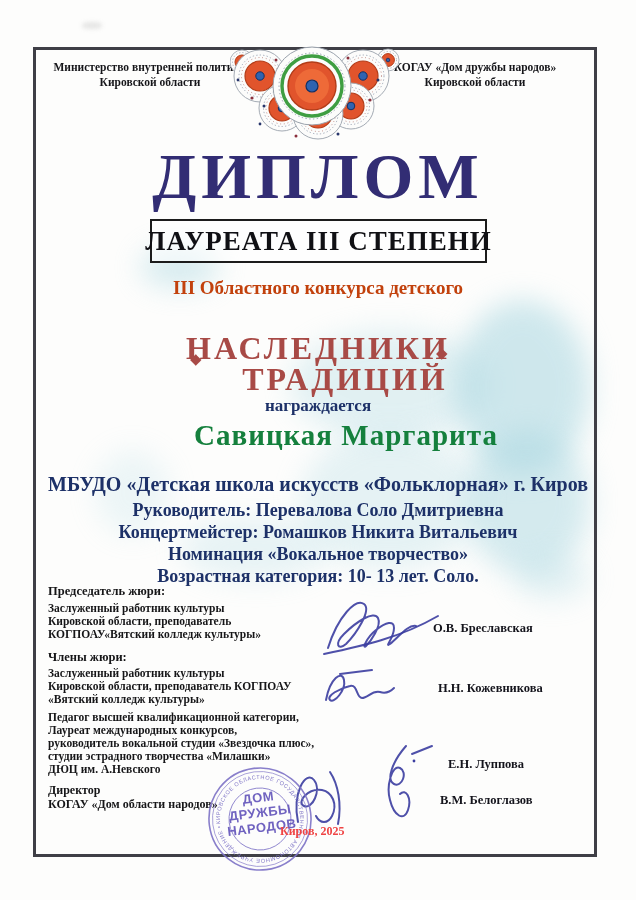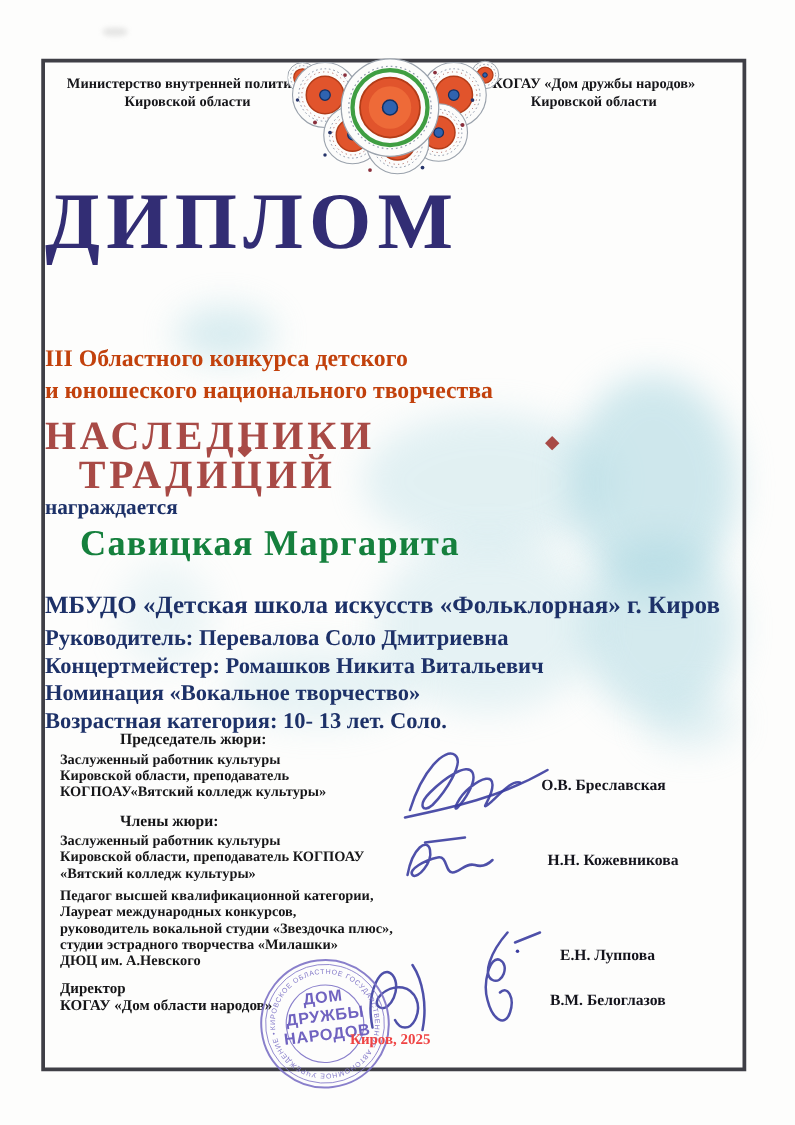--- a/index.html
+++ b/index.html
@@ -7,21 +7,21 @@
     position:relative;width:636px;height:900px;background:#fdfdfc;overflow:hidden;
     font-family:"Liberation Serif", serif;color:#111;
   }
   .frame{
     position:absolute;left:33px;top:47px;width:564px;height:810px;
     border:3px solid #3f3f46;box-sizing:border-box;z-index:1;
   }
   .wc{position:absolute;border-radius:50%;filter:blur(14px);background:#a8d6e0;z-index:0;}
   .smudge{position:absolute;left:82px;top:22px;width:20px;height:7px;background:rgba(130,130,130,.18);filter:blur(2px);border-radius:40%;}
   .abs{position:absolute;z-index:2;}
-  .center{left:36px;width:564px;}
+  .center{left:36px;width:564px;text-align:center;}
   .org{font-weight:bold;font-size:11.5px;line-height:15px;text-align:center;white-space:pre-line;color:#16161a;}
   .org-left{left:44px;top:60px;width:212px;}
   .org-right{left:368px;top:60px;width:214px;}
   .ornament{left:230px;top:46px;z-index:2;}
   .title{top:140px;font-size:64px;font-weight:bold;letter-spacing:5px;color:#322d74;}
   .subtitle-box{
     left:150px;top:219px;width:337px;height:44px;border:2px solid #1c1c1c;
     box-sizing:border-box;display:flex;align-items:center;justify-content:center;
     background:rgba(255,255,255,.55);
   }
@@ -31,21 +31,21 @@
   .fest{font-weight:bold;color:#a84a46;letter-spacing:3px;}
   .f1{top:330px;font-size:32px;} .f2{top:361px;font-size:32px;margin-left:27px;}
   .diamond{color:#a84a46;font-size:15px;z-index:2;position:absolute;}
   .dm-l{left:190px;top:350px;} .dm-r{left:436px;top:344px;}
   .award-label{top:396px;font-size:17px;font-weight:bold;color:#1d3168;}
   .recipient{top:419px;font-size:29px;font-weight:bold;color:#15803d;letter-spacing:1px;padding-left:28px;}
   .det{font-weight:bold;color:#1d3168;}
   .d1{top:473px;font-size:20px;} .d2{top:500px;font-size:18px;} .d3{top:522px;font-size:18px;}
   .d4{top:544px;font-size:18px;} .d5{top:566px;font-size:18px;}
   .jury{left:48px;width:300px;text-align:left;font-weight:bold;color:#161618;white-space:pre-line;}
-  .jlabel{font-size:12.5px;margin-left:48px;}
+  .jlabel{font-size:12.5px;}
   .jdesc{font-size:11.5px;line-height:13px;}
   .j1{top:584px;} .j2{top:602px;} .j3{top:650px;} .j4{top:667px;} .j5{top:711px;} .j6{top:784px;font-size:12px;line-height:13.5px;}
   .signame{font-size:12.5px;font-weight:bold;color:#14141c;white-space:nowrap;}
   .sn1{left:433px;top:621px;} .sn2{left:438px;top:681px;} .sn3{left:448px;top:757px;} .sn4{left:440px;top:793px;}
   .sig{position:absolute;z-index:3;}
   .sig path, .sig line{fill:none;stroke:#3b3da0;stroke-width:2;stroke-linecap:round;opacity:.9;}
   .stamp-wrap{left:194px;top:753px;width:132px;height:132px;z-index:3;}
   .stamp-center{
     position:absolute;left:194px;top:790px;width:132px;text-align:center;z-index:4;
     font-family:"Liberation Sans", sans-serif;font-weight:bold;font-size:13px;line-height:15px;
@@ -148,23 +148,25 @@
       <circle cx="118" cy="12" r="1.5" fill="#8a2f3c"></circle>
         <circle cx="148" cy="34" r="1.5" fill="#27356b"></circle>
       <circle cx="140" cy="54" r="1.6" fill="#8a2f3c"></circle>
         <circle cx="108" cy="88" r="1.5" fill="#27356b"></circle>
       <circle cx="66" cy="90" r="1.5" fill="#8a2f3c"></circle>
         <circle cx="30" cy="78" r="1.4" fill="#27356b"></circle>
     </g>
   </svg>
 
   <div class="abs center title">ДИПЛОМ</div>
+  <div class="abs subtitle-box">
+    <span class="subtitle">ЛАУРЕАТА III СТЕПЕНИ</span>
+  </div>
 
   <div class="abs center contest c1">III Областного конкурса детского</div>
-  <div class="abs center contest c2">и юношеского национального творчества</div>
 
   <span class="diamond dm-l">◆</span>
   <div class="abs center fest f1">НАСЛЕДНИКИ</div>
   <div class="abs center fest f2">ТРАДИЦИЙ</div>
   <span class="diamond dm-r">◆</span>
 
   <div class="abs center award-label">награждается</div>
   <div class="abs center recipient">Савицкая Маргарита</div>
 
   <div class="abs center det d1">МБУДО «Детская школа искусств «Фольклорная» г. Киров</div>

